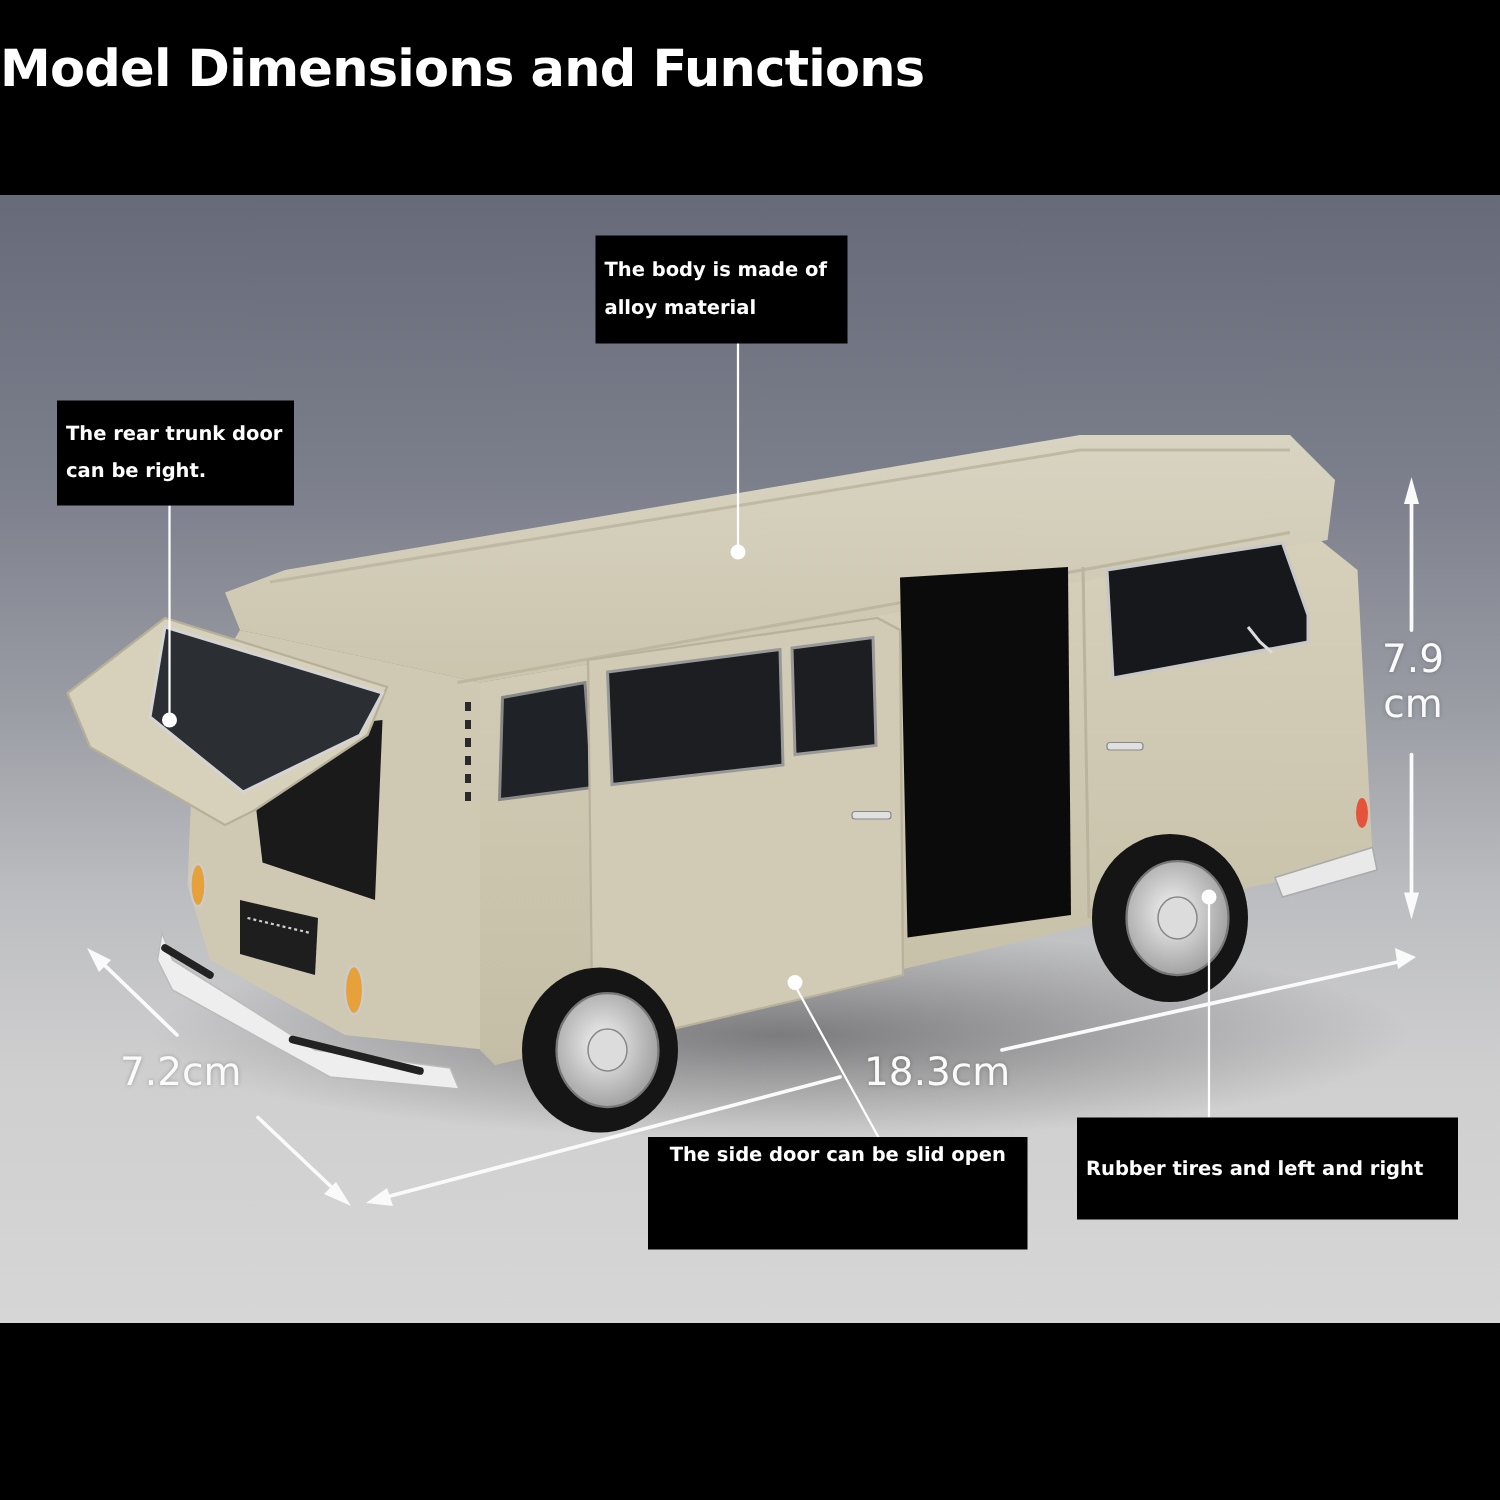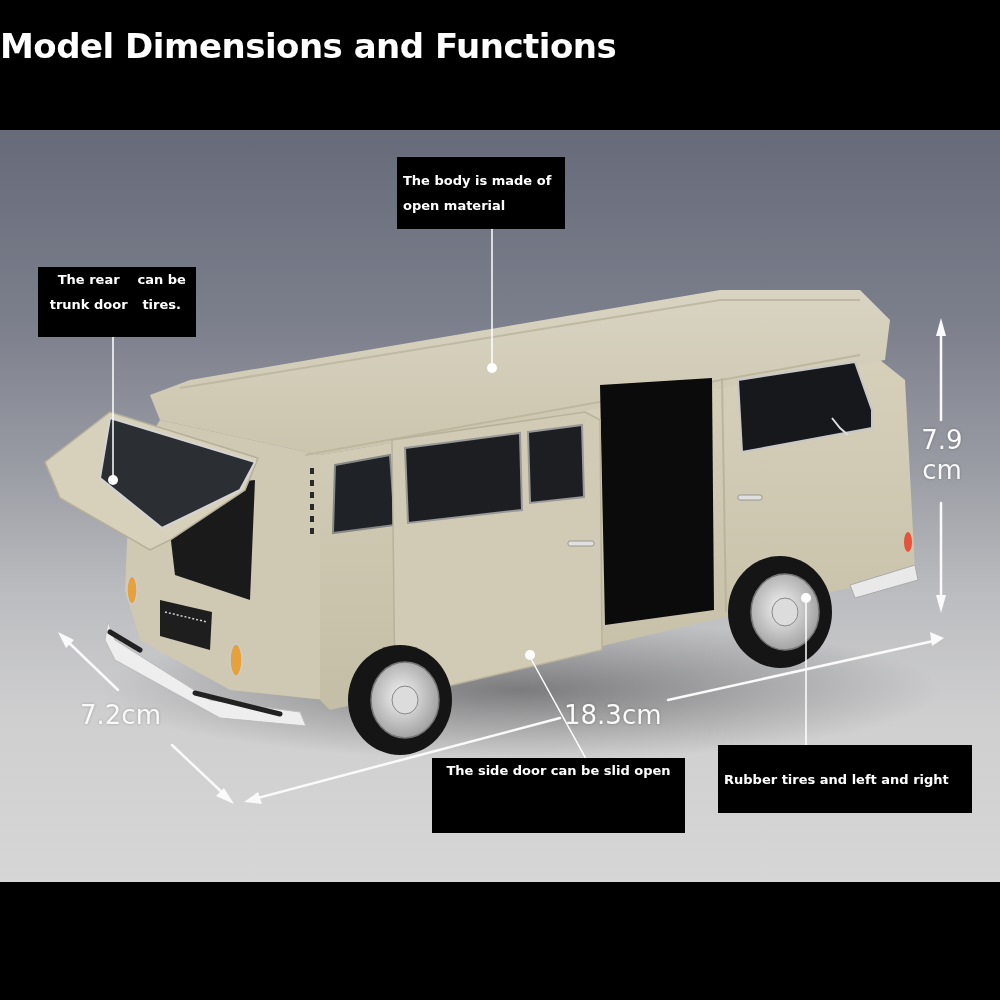--- a/index.html
+++ b/index.html
@@ -168,31 +168,31 @@
       <line x1="668" y1="700" x2="938" y2="640"></line>
       <polygon points="944,638 930,632 932,646" stroke="none"></polygon>
     </g>
   </svg>
 
   <div class="dim-label" style="left:914px; top:296px; width:56px;">
     <div>7.9</div>
     <div>cm</div>
   </div>
   <div class="dim-label" style="left:80px; top:571px;text-align:right;">7.2cm</div>
-  <div class="dim-label" style="left:564px; top:571px;">18.3cm</div>
+  <div class="dim-label" style="left:576px; top:571px;">18.3cm</div>
 </div>
 
 <div class="callout" style="left:397px; top:157px; width:168px; height:72px; flex-direction:column;">
   <span>The body is made of</span>
-  <span>open material</span>
-</div>
-
-<div class="callout" style="left:38px; top:267px; width:158px; height:70px; flex-direction:row;">
+  <span>alloy material</span>
+</div>
+
+<div class="callout" style="left:38px; top:267px; width:158px; height:70px; flex-direction:column;">
   <span>The rear trunk door</span>
-  <span>can be tires.</span>
+  <span>can be right.</span>
 </div>
 
 <div class="callout" style="left:432px; top:758px; width:253px; height:75px;">
   <span>The side door can be slid open</span>
 </div>
 
 <div class="callout" style="left:718px; top:745px; width:254px; height:68px; flex-direction:column;gap:29px;">
   <span>Rubber tires and left and right</span>
 </div>
 

